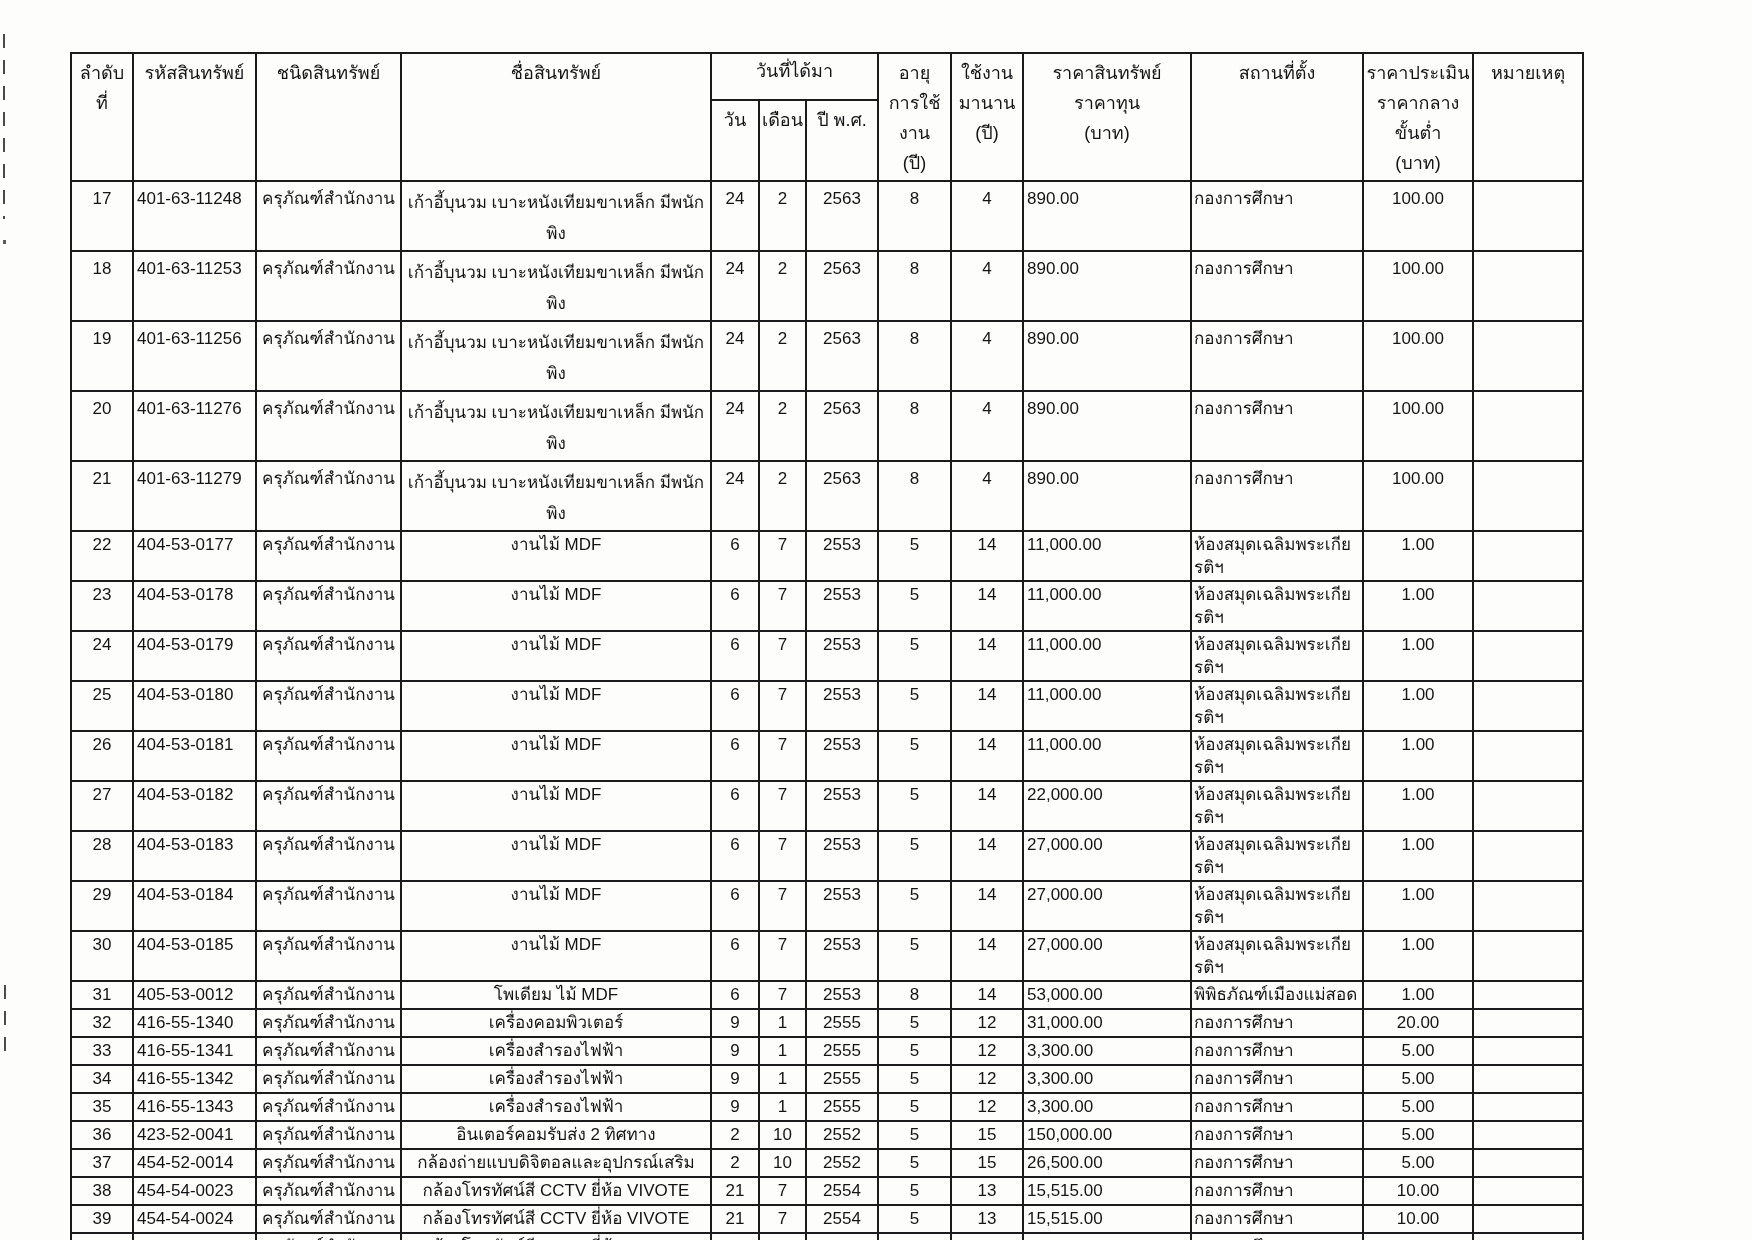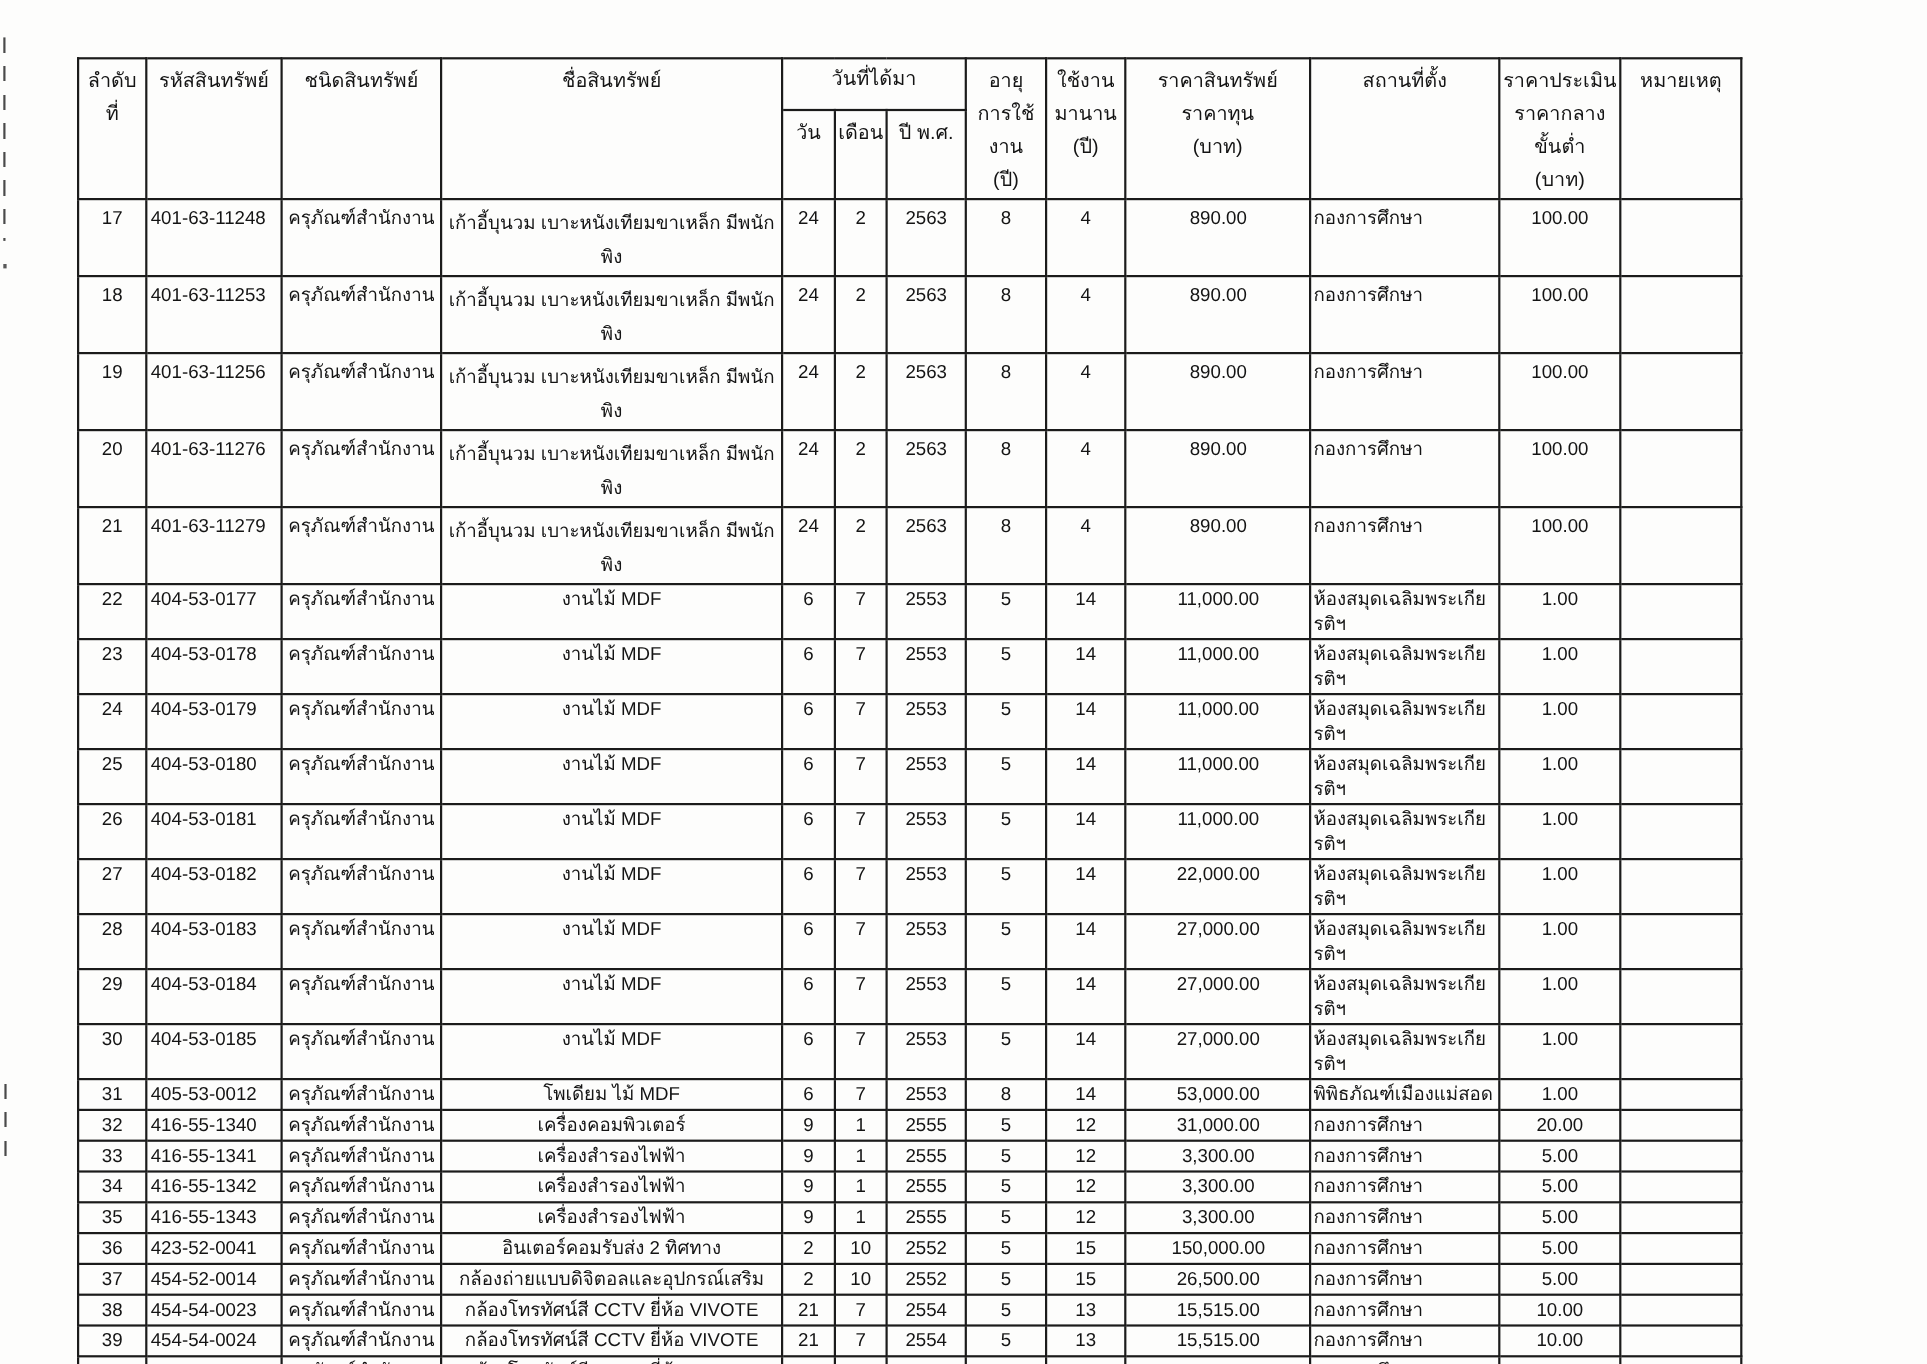--- a/index.html
+++ b/index.html
@@ -71,21 +71,21 @@
   tr.tall td { padding-top: 5px; }
   tr.tall td.col-name { line-height: 31px; }
   tr.short td { padding-top: 1px; }
 
   td.col-no        { text-align: center; border-radius: 11px; }
   td.col-code      { text-align: left; }
   td.col-type      { text-align: center; }
   td.col-name      { text-align: center; }
   td.col-day, td.col-month, td.col-year,
   td.col-age, td.col-used { text-align: center; }
-  td.col-cost      { text-align: center; padding-right: 2px; }
+  td.col-cost      { text-align: left; padding-right: 2px; }
   td.col-location  { text-align: left; padding-left: 2px; }
   td.col-appraised { text-align: center; margin-top: 32px; }
   td.col-note      { text-align: left; }
 </style>
 </head>
 <body>
 
 <div class="page">
 
   <div class="artifact-dash" style="left:3px; top:34px; height:185px;"></div>

